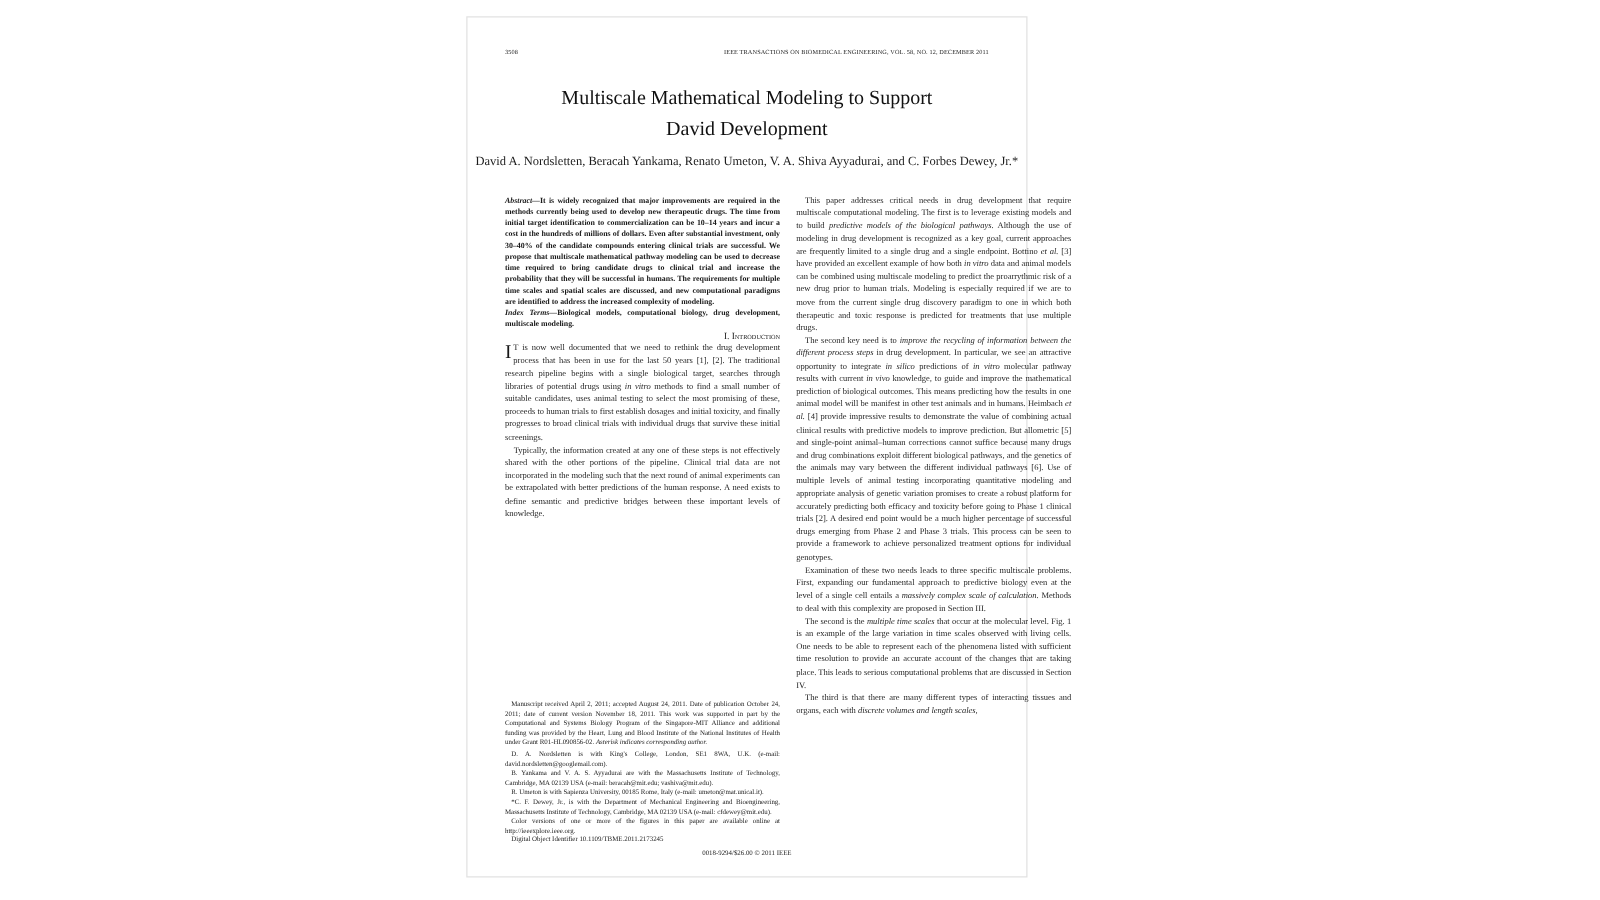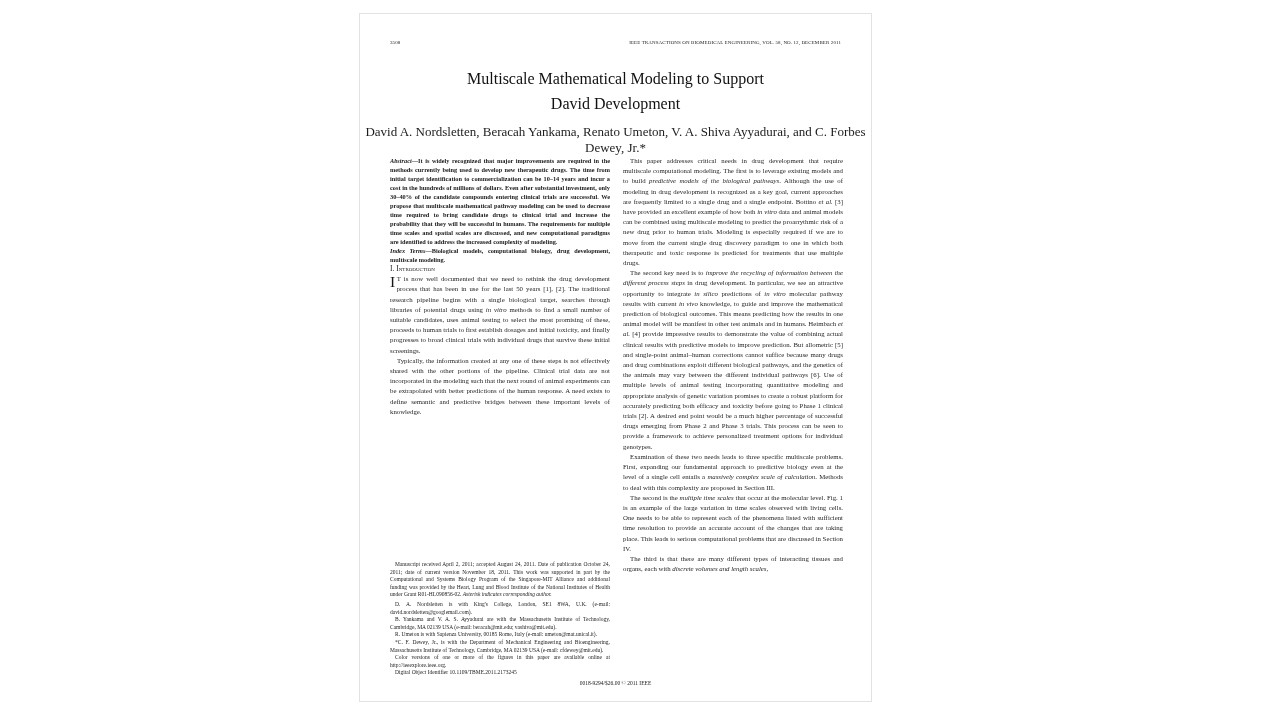--- a/index.html
+++ b/index.html
@@ -4,53 +4,53 @@
 <style>
   html,body{margin:0;padding:0;}
   body{
     width:1280px;height:720px;position:relative;overflow:hidden;
     background:#ffffff;
     font-family:"Liberation Serif","DejaVu Serif",serif;
     color:#1c1c1c;
     -webkit-font-smoothing:antialiased;
   }
   .page{
-    position:absolute;left:359px;top:13px;width:513px;height:689px;
+    position:absolute;left:373px;top:13px;width:449px;height:689px;
     background:#ffffff;border:1px solid #e2e2e2;box-sizing:border-box;
   }
   .page-header{
     position:absolute;top:26px;left:30px;right:30px;
     display:flex;justify-content:space-between;align-items:baseline;
     font-size:5px;letter-spacing:0.1px;color:#222;
   }
   .title-block{
     position:absolute;top:52px;left:0;right:0;text-align:center;
     font-size:16px;line-height:25px;color:#111;
   }
   .authors{
     position:absolute;top:110px;left:0;right:0;text-align:center;
-    font-size:13px;color:#1c1c1c;font-family:Liberation Serif, serif;
+    font-size:10px;color:#1c1c1c;font-family:Liberation Serif, serif;
   }
   .col{
     position:absolute;top:142px;width:220px;
     font-size:6.8px;line-height:10.2px;text-align:justify;
     color:#1f1f1f;
   }
   .col-left{left:30px;}
   .col-right{left:263px;}
   .col p{margin:0;text-indent:7px;}
   .col p.noindent{text-indent:0;}
   .abstract,.index-terms{
     font-weight:bold;font-size:6.3px;line-height:9px;text-indent:6px;
     margin:0;color:#1a1a1a;
   }
   .index-terms{margin-top:5px;}
   .lead-in{font-style:italic;}
   .section-heading{
-    text-align:left;font-variant:small-caps;font-size:7.5px;
+    text-align:right;font-variant:small-caps;font-size:7.5px;
     margin:13px 0 5px 0;text-indent:0;color:#161616;
   }
   .dropcap{
     float:left;font-size:15.5px;line-height:13px;
     padding:1px 1.5px 0 0;color:#161616;
   }
   .footnotes{
     position:absolute;left:30px;width:220px;bottom:24px;
     font-size:5.5px;line-height:7.6px;text-align:justify;color:#222;
   }

